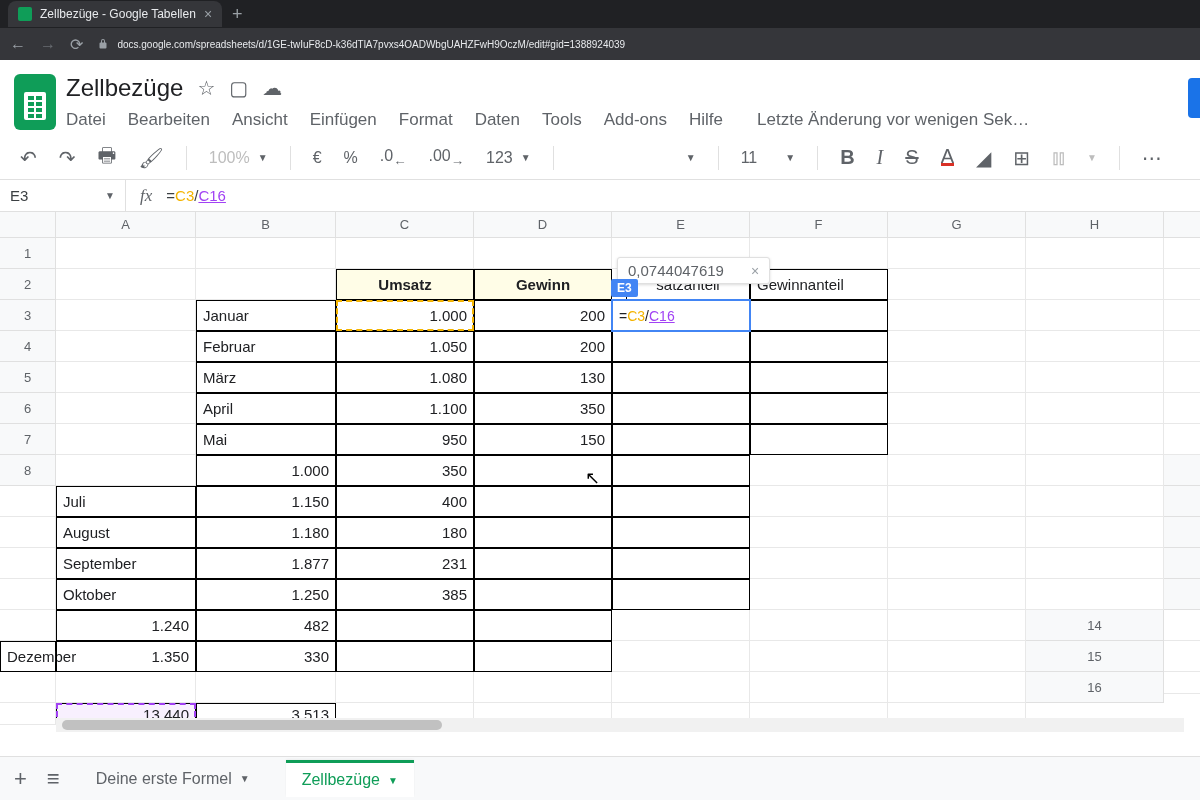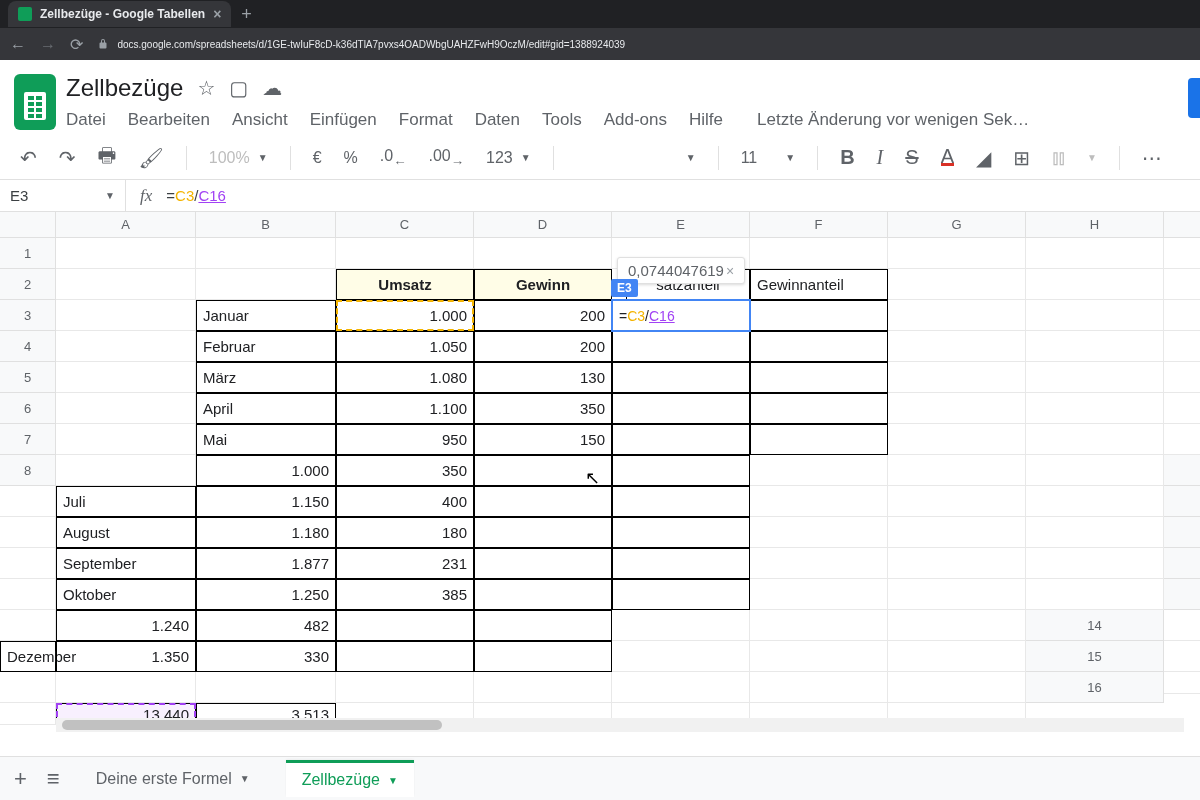--- a/index.html
+++ b/index.html
@@ -1,20 +1,20 @@
 <!DOCTYPE html>
 <html><head>
 <meta charset="utf-8">
 <style>
   * { margin: 0; padding: 0; box-sizing: border-box; font-family: Arial, sans-serif; }
   body { background: #fff; overflow: hidden; width: 1200px; height: 800px; }
   
   
   .browser-top { background: #202124; height: 28px; display: flex; align-items: center; }
-  .tab { background: #35363a; height: 26px; margin-left: 8px; border-radius: 8px 8px 0 0; display: flex; align-items: center; padding: 0 10px; gap: 8px; color: #e8eaed; font-size: 12px; font-weight: bold; }
+  .tab { background: #35363a; height: 26px; margin-left: 8px; border-radius: 8px 8px 0 0; display: flex; align-items: center; padding: 0 10px; gap: 8px; color: #e8eaed; font-size: 12px; }
   .tab .favicon { width: 14px; height: 14px; background: #0f9d58; border-radius: 2px; }
   .tab .close { color: #9aa0a6; font-size: 14px; }
   .new-tab { color: #9aa0a6; margin-left: 10px; font-size: 18px; }
   
   .browser-nav { background: #35363a; height: 32px; display: flex; align-items: center; padding: 0 10px; gap: 14px; color: #9aa0a6; }
   .browser-nav .url-bar { flex: 0 0 auto; color: #e8eaed; font-size: 10px; display: flex; align-items: center; gap: 8px; }
   .lock-icon { width: 12px; height: 12px; }
   
   
   .app-header { display: flex; align-items: flex-start; padding: 8px 14px 0 14px; gap: 10px; }
@@ -57,21 +57,21 @@
   .num { justify-content: flex-end; border: 1px solid #000 !important; }
   .bordercell { border: 1px solid #000 !important; }
   .ref-c3 { outline: 2px dashed #f4b400; outline-offset: -2px; }
   .ref-c16 { outline: 2px dashed #a142f4; outline-offset: -2px; background: rgba(161,66,244,0.08); }
   .active-cell { outline: 2px solid #4285f4; outline-offset: -1px; position: relative; }
   .active-cell .inline-formula { font-size: 14px; }
   .active-cell .ref1 { color: #f4b400; }
   .active-cell .ref2 { color: #a142f4; text-decoration: underline; }
   
   .cell-badge { position: absolute; top: -22px; left: -2px; background: #4285f4; color: #fff; font-size: 12px; padding: 2px 6px; border-radius: 2px; font-weight: bold; }
-  .result-tooltip { position: absolute; top: -44px; left: 4px; background: #fff; border: 1px solid #e0e0e0; border-radius: 3px; padding: 4px 10px; font-size: 15px; color: #5f6368; box-shadow: 0 1px 3px rgba(0,0,0,0.15); display: flex; align-items: center; gap: 2px; }
+  .result-tooltip { position: absolute; top: -44px; left: 4px; background: #fff; border: 1px solid #e0e0e0; border-radius: 3px; padding: 4px 10px; font-size: 15px; color: #5f6368; box-shadow: 0 1px 3px rgba(0,0,0,0.15); display: flex; align-items: center; gap: 27px; }
   .result-tooltip .close { color: #9aa0a6; font-size: 14px; }
   
   
   .cursor { position: absolute; left: 585px; top: 255px; font-size: 18px; pointer-events: none; }
   
   
   .h-scroll { position: absolute; bottom: 0; left: 56px; right: 16px; height: 14px; background: #f1f1f1; }
   .h-thumb { position: absolute; left: 6px; top: 2px; width: 380px; height: 10px; background: #c1c1c1; border-radius: 5px; }
   
   

